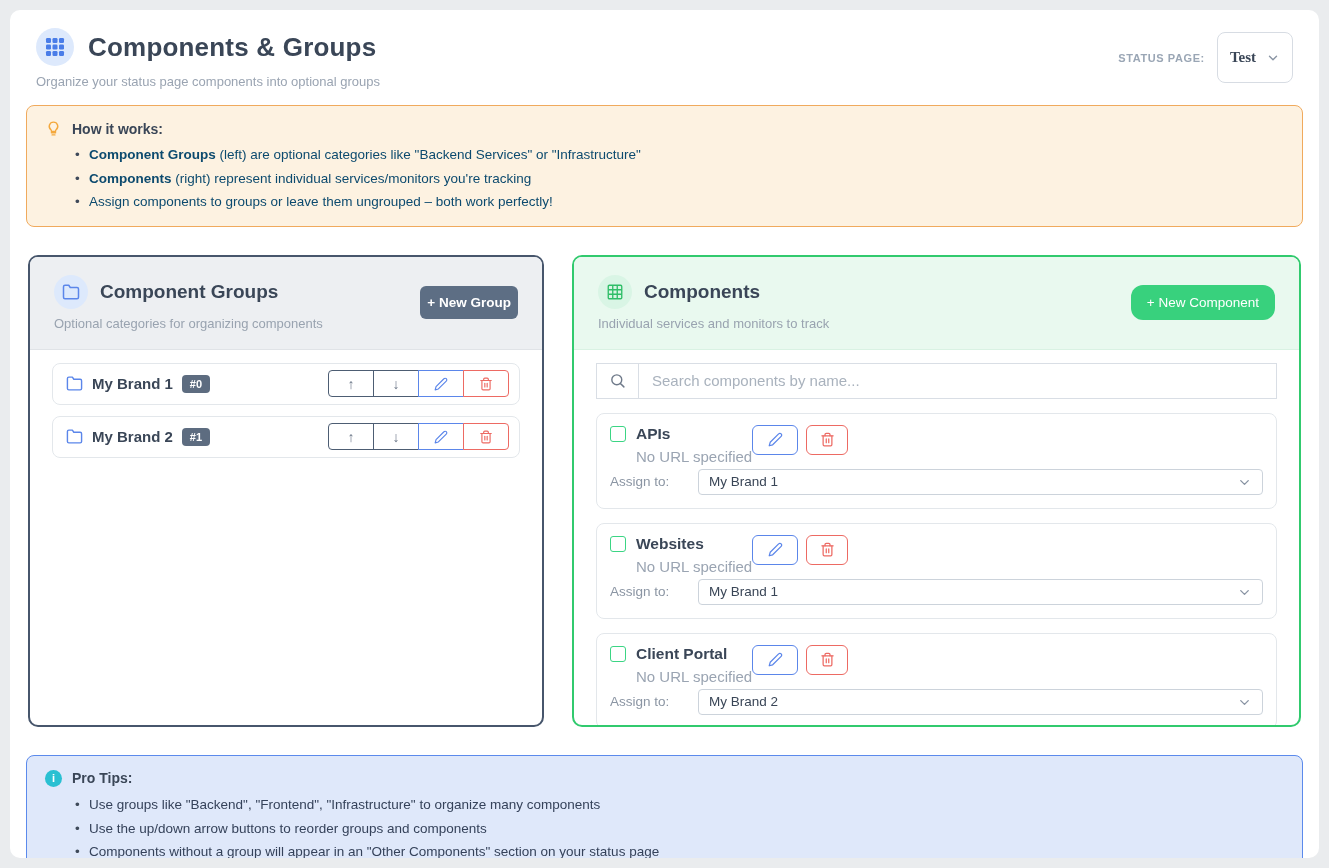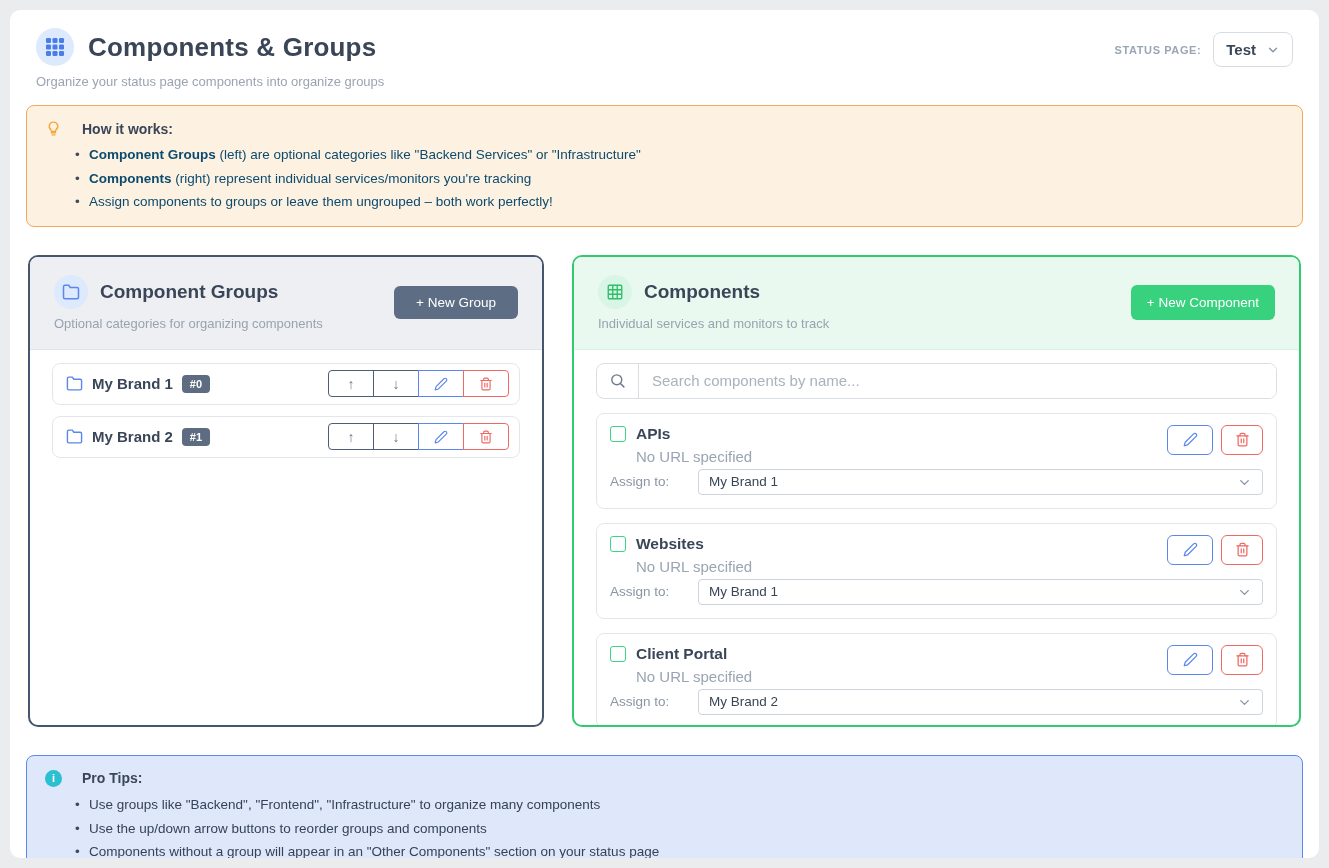--- a/index.html
+++ b/index.html
@@ -20,28 +20,28 @@
 
   
   .page-header { display: flex; justify-content: space-between; align-items: flex-start; margin-bottom: 16px; padding: 0 10px; }
   .ph-left .title-row { display: flex; align-items: center; gap: 14px; }
   .icon-circle { display: flex; align-items: center; justify-content: center; border-radius: 50%; flex: 0 0 auto; }
   .apps-circle { width: 38px; height: 38px; background: #dde9fc; }
   .page-title { font-size: 26px; font-weight: 700; color: #3a4657; letter-spacing: .2px; }
   .page-subtitle { font-size: 13px; color: #9aa4b2; margin-top: 8px; }
   .ph-right { display: flex; align-items: center; gap: 12px; margin-top: 4px; }
   .status-label { font-size: 11px; color: #9aa6b5; letter-spacing: .6px; font-weight: 700; }
-  .status-select { position: relative; display: flex; align-items: center; gap: 10px; background: #fff; border: 1px solid #d7dce3; border-radius: 8px; padding: 8px 12px; cursor: pointer; }
+  .status-select { position: relative; display: flex; align-items: center; gap: 10px; background: #fff; border: 1px solid #d7dce3; border-radius: 8px; padding: 16px 12px; cursor: pointer; font-family: Liberation Serif, serif; }
   .status-select .sel-text { font-size: 15px; font-weight: 600; color: #3a4657; }
 
   
   .info-box { border-radius: 8px; padding: 14px 18px 12px; margin-bottom: 28px; }
   .info-orange { background: #fdf2e1; border: 1.5px solid #f0aa5d; }
   .info-blue { background: #dfe8fa; border: 1.5px solid #5b8aec; }
-  .info-title-row { display: flex; align-items: center; gap: 20px; margin-bottom: 6px; }
+  .info-title-row { display: flex; align-items: center; gap: 10px; margin-bottom: 6px; }
   .info-title { font-size: 14px; font-weight: 700; color: #3a4657; }
   .info-box ul { list-style: none; padding-left: 44px; }
   .info-box li { font-size: 13.5px; color: #0c4a6e; line-height: 1.75; position: relative; }
   .info-box li::before { content: "•"; position: absolute; left: -14px; color: #3f4a5a; }
   .info-box li strong { font-weight: 700; }
   .info-icon-i { width: 17px; height: 17px; border-radius: 50%; background: #2ac0d2; color: #fff; font-size: 11px; font-weight: 700; display: flex; align-items: center; justify-content: center; font-style: normal; }
 
   
   .panels { display: flex; gap: 28px; margin: 0 2px 28px; }
   .panel { height: 472px; border-radius: 10px; background: #fff; overflow: hidden; }
@@ -50,46 +50,46 @@
   .panel-header { display: flex; justify-content: space-between; align-items: center; padding: 18px 24px; }
   .panel-groups .panel-header { background: #edeff2; border-bottom: 1px solid #e0e3e7; }
   .panel-components .panel-header { background: #e9f9ef; border-bottom: 1px solid #d9f2e3; }
   .panel-title-row { display: flex; align-items: center; gap: 12px; }
   .small-circle { width: 34px; height: 34px; }
   .blue-circle { background: #dde9fc; }
   .green-circle { background: #d9f5e5; }
   .panel-title { font-size: 19px; font-weight: 700; color: #3a4657; }
   .panel-subtitle { font-size: 13px; color: #99a3b0; margin-top: 7px; }
   .btn { border: none; border-radius: 6px; color: #fff; font-size: 13.5px; font-family: inherit; cursor: pointer; white-space: nowrap; }
-  .btn-newgroup { background: #5d6e84; padding: 9px 22px; }
-  .btn-newcomp { background: #38d17d; padding: 10px 16px; }
+  .btn-newgroup { background: #5d6e84; padding: 9px 7px; font-weight: bold; }
+  .btn-newcomp { background: #38d17d; padding: 10px 16px; border-radius: 12px; }
   .panel-body { padding: 13px 22px; }
 
   
   .group-row { display: flex; justify-content: space-between; align-items: center; border: 1px solid #e3e7eb; border-radius: 8px; height: 42px; padding: 0 10px 0 13px; margin-bottom: 11px; background: #fff; }
   .group-left { display: flex; align-items: center; gap: 9px; }
   .group-name { font-size: 15px; font-weight: 700; color: #3a4657; }
   .order-badge { background: #5d6c80; color: #fff; font-size: 11px; font-weight: 600; padding: 3px 8px; border-radius: 4px; }
   .btn-group { display: flex; }
   .mini-btn { width: 46px; height: 27px; background: #fff; display: flex; align-items: center; justify-content: center; cursor: pointer; font-size: 14px; font-family: inherit; padding: 0; }
   .mini-btn + .mini-btn { margin-left: -1px; }
   .mini-up, .mini-down { border: 1px solid #4d5d73; color: #6d7889; }
   .mini-up { border-radius: 4px 0 0 4px; }
   .mini-edit { border: 1px solid #5b86ea; color: #5b86ea; }
   .mini-del { border: 1px solid #ed6a63; color: #ed6a63; border-radius: 0 4px 4px 0; }
 
   
-  .search-wrap { display: flex; align-items: stretch; border: 1px solid #d9dee5; border-radius: 8px; height: 36px; overflow: hidden; background: #fff; }
+  .search-wrap { display: flex; align-items: stretch; border: 1px solid #d9dee5; border-radius: 0; height: 36px; overflow: hidden; background: #fff; }
   .search-icon-cell { width: 42px; display: flex; align-items: center; justify-content: center; border-right: 1px solid #d9dee5; }
   .search-input { flex: 1; border: none; outline: none; font-size: 15px; font-family: inherit; color: #3a4657; padding: 0 13px; }
   .search-input::placeholder { color: #a9b2bd; }
 
   
   .comp-card { border: 1px solid #e3e7eb; border-radius: 8px; padding: 11px 13px 13px; margin-top: 14px; background: #fff; }
-  .comp-top { display: flex; justify-content: space-between; align-items: flex-start; }
+  .comp-top { display: flex; justify-content: flex-start; align-items: flex-start; }
   .comp-name-row { display: flex; align-items: center; gap: 10px; }
   .checkbox { width: 16px; height: 16px; border: 1.5px solid #3bd584; border-radius: 3px; background: #fff; cursor: pointer; flex: 0 0 auto; }
   .comp-name { font-size: 15.5px; font-weight: 700; color: #3a4657; }
   .comp-url { font-size: 15px; color: #9aa4b2; margin: 5px 0 0 26px; }
   .comp-actions { display: flex; gap: 8px; }
   .sq-btn { height: 30px; background: #fff; border-radius: 6px; display: flex; align-items: center; justify-content: center; cursor: pointer; padding: 0; }
   .sq-edit { width: 46px; border: 1px solid #5b86ea; }
   .sq-del { width: 42px; border: 1px solid #ed6a63; }
   .assign-row { display: flex; align-items: center; margin-top: 4px; }
   .assign-label { font-size: 13.5px; color: #8b95a3; width: 88px; flex: 0 0 auto; }
@@ -114,21 +114,21 @@
             <rect x="1" y="7.5" width="5" height="5" rx="1.2"></rect>
               <rect x="7.5" y="7.5" width="5" height="5" rx="1.2"></rect>
               <rect x="14" y="7.5" width="5" height="5" rx="1.2"></rect>
             <rect x="1" y="14" width="5" height="5" rx="1.2"></rect>
               <rect x="7.5" y="14" width="5" height="5" rx="1.2"></rect>
               <rect x="14" y="14" width="5" height="5" rx="1.2"></rect>
           </svg>
         </span>
         <h1 class="page-title">Components &amp; Groups</h1>
       </div>
-      <div class="page-subtitle">Organize your status page components into organize groups</div>
+      <div class="page-subtitle">Organize your status page components into optional groups</div>
     </div>
     <div class="ph-right">
       <span class="status-label">STATUS PAGE:</span>
       <div class="status-select">
         <span class="sel-text">Test</span>
         <svg width="14" height="14" viewBox="0 0 24 24" fill="none" stroke="#8a95a4" stroke-width="2.4" stroke-linecap="round" stroke-linejoin="round">
             <polyline points="6 9 12 15 18 9"></polyline>
           </svg>
       </div>
     </div>

